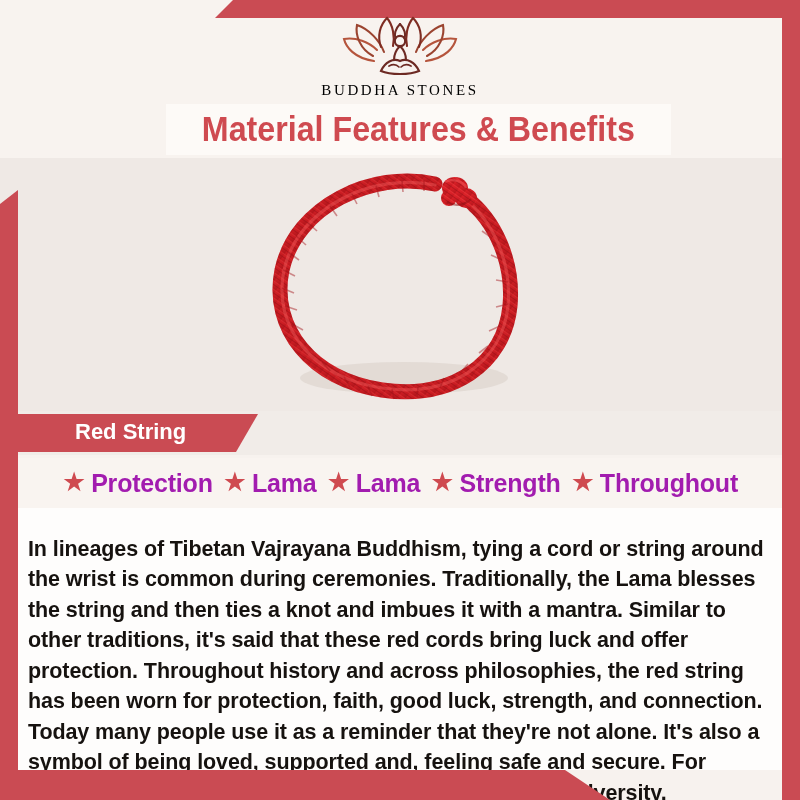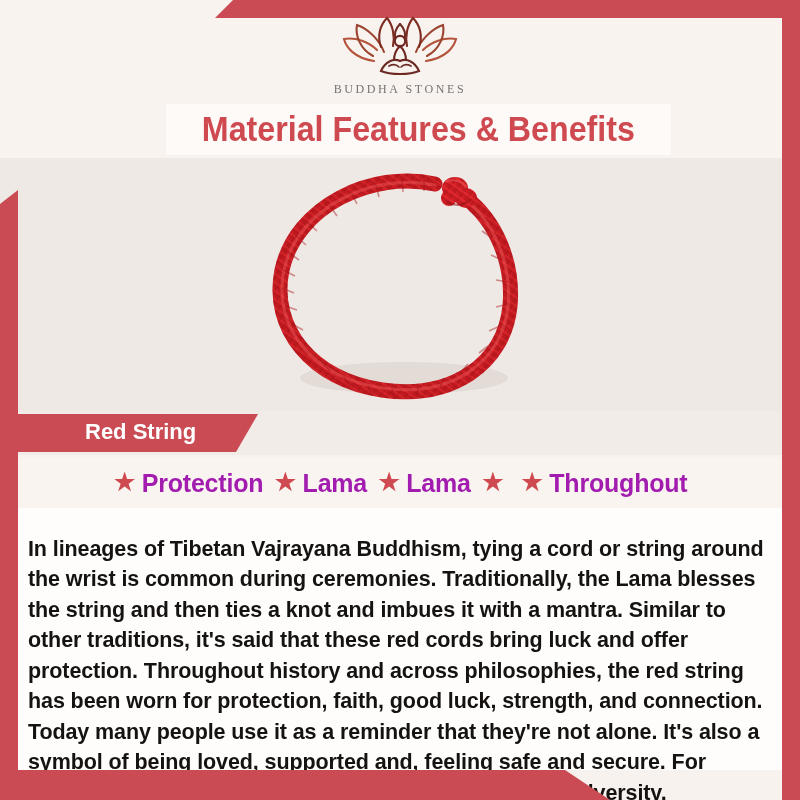--- a/index.html
+++ b/index.html
@@ -79,23 +79,23 @@
   .logo-mark {
     display: block;
     margin: 0 auto;
     width: 120px;
     height: 66px;
   }
   .logo-text {
     display: block;
     margin-top: 2px;
     font-family: "Liberation Serif", serif;
-    font-size: 12px;
+    font-size: 15px;
     letter-spacing: 2.6px;
-    color: #737373;
+    color: #000000;
     font-weight: 400;
   }
 
   .title-band {
     position: absolute;
     left: 166px;
     top: 104px;
     width: 505px;
     height: 51px;
     background: #fdfaf7;
@@ -153,21 +153,20 @@
   .label-band .label-text {
     position: absolute;
     left: 57px;
     top: 50%;
     transform: translateY(-53%);
     color: #ffffff;
     font-family: "Liberation Sans Narrow", "Liberation Sans", sans-serif;
     font-weight: bold;
     font-size: 22px;
     white-space: nowrap;
-    margin-left: 10px;
   }
   .band-gap {
     position: absolute;
     left: 0;
     top: 411px;
     width: 800px;
     height: 44px;
     background: #f1ece8;
     z-index: 3;
   }
@@ -370,20 +369,21 @@
     <span class="benefit">
       <span class="star">★</span>
       <span class="btext">Lama</span>
     </span>
     <span class="benefit">
       <span class="star">★</span>
       <span class="btext">Lama</span>
     </span>
     <span class="benefit">
       <span class="star">★</span>
+      <span class="btext">Strength</span>
     </span>
     <span class="benefit">
       <span class="star">★</span>
       <span class="btext">Throughout</span>
     </span>
   </div>
 
   <div class="body-wrap">
     <p class="body-text">In lineages of Tibetan Vajrayana Buddhism, tying a cord or string around the wrist is common during ceremonies. Traditionally, the Lama blesses the string and then ties a knot and imbues it with a mantra. Similar to other traditions, it's said that these red cords bring luck and offer protection. Throughout history and across philosophies, the red string has been worn for protection, faith, good luck, strength, and connection. Today many people use it as a reminder that they're not alone. It's also a symbol of being loved, supported and, feeling safe and secure. For others, it's a prompt to stay positive while facing any adversity.</p>
   </div>

